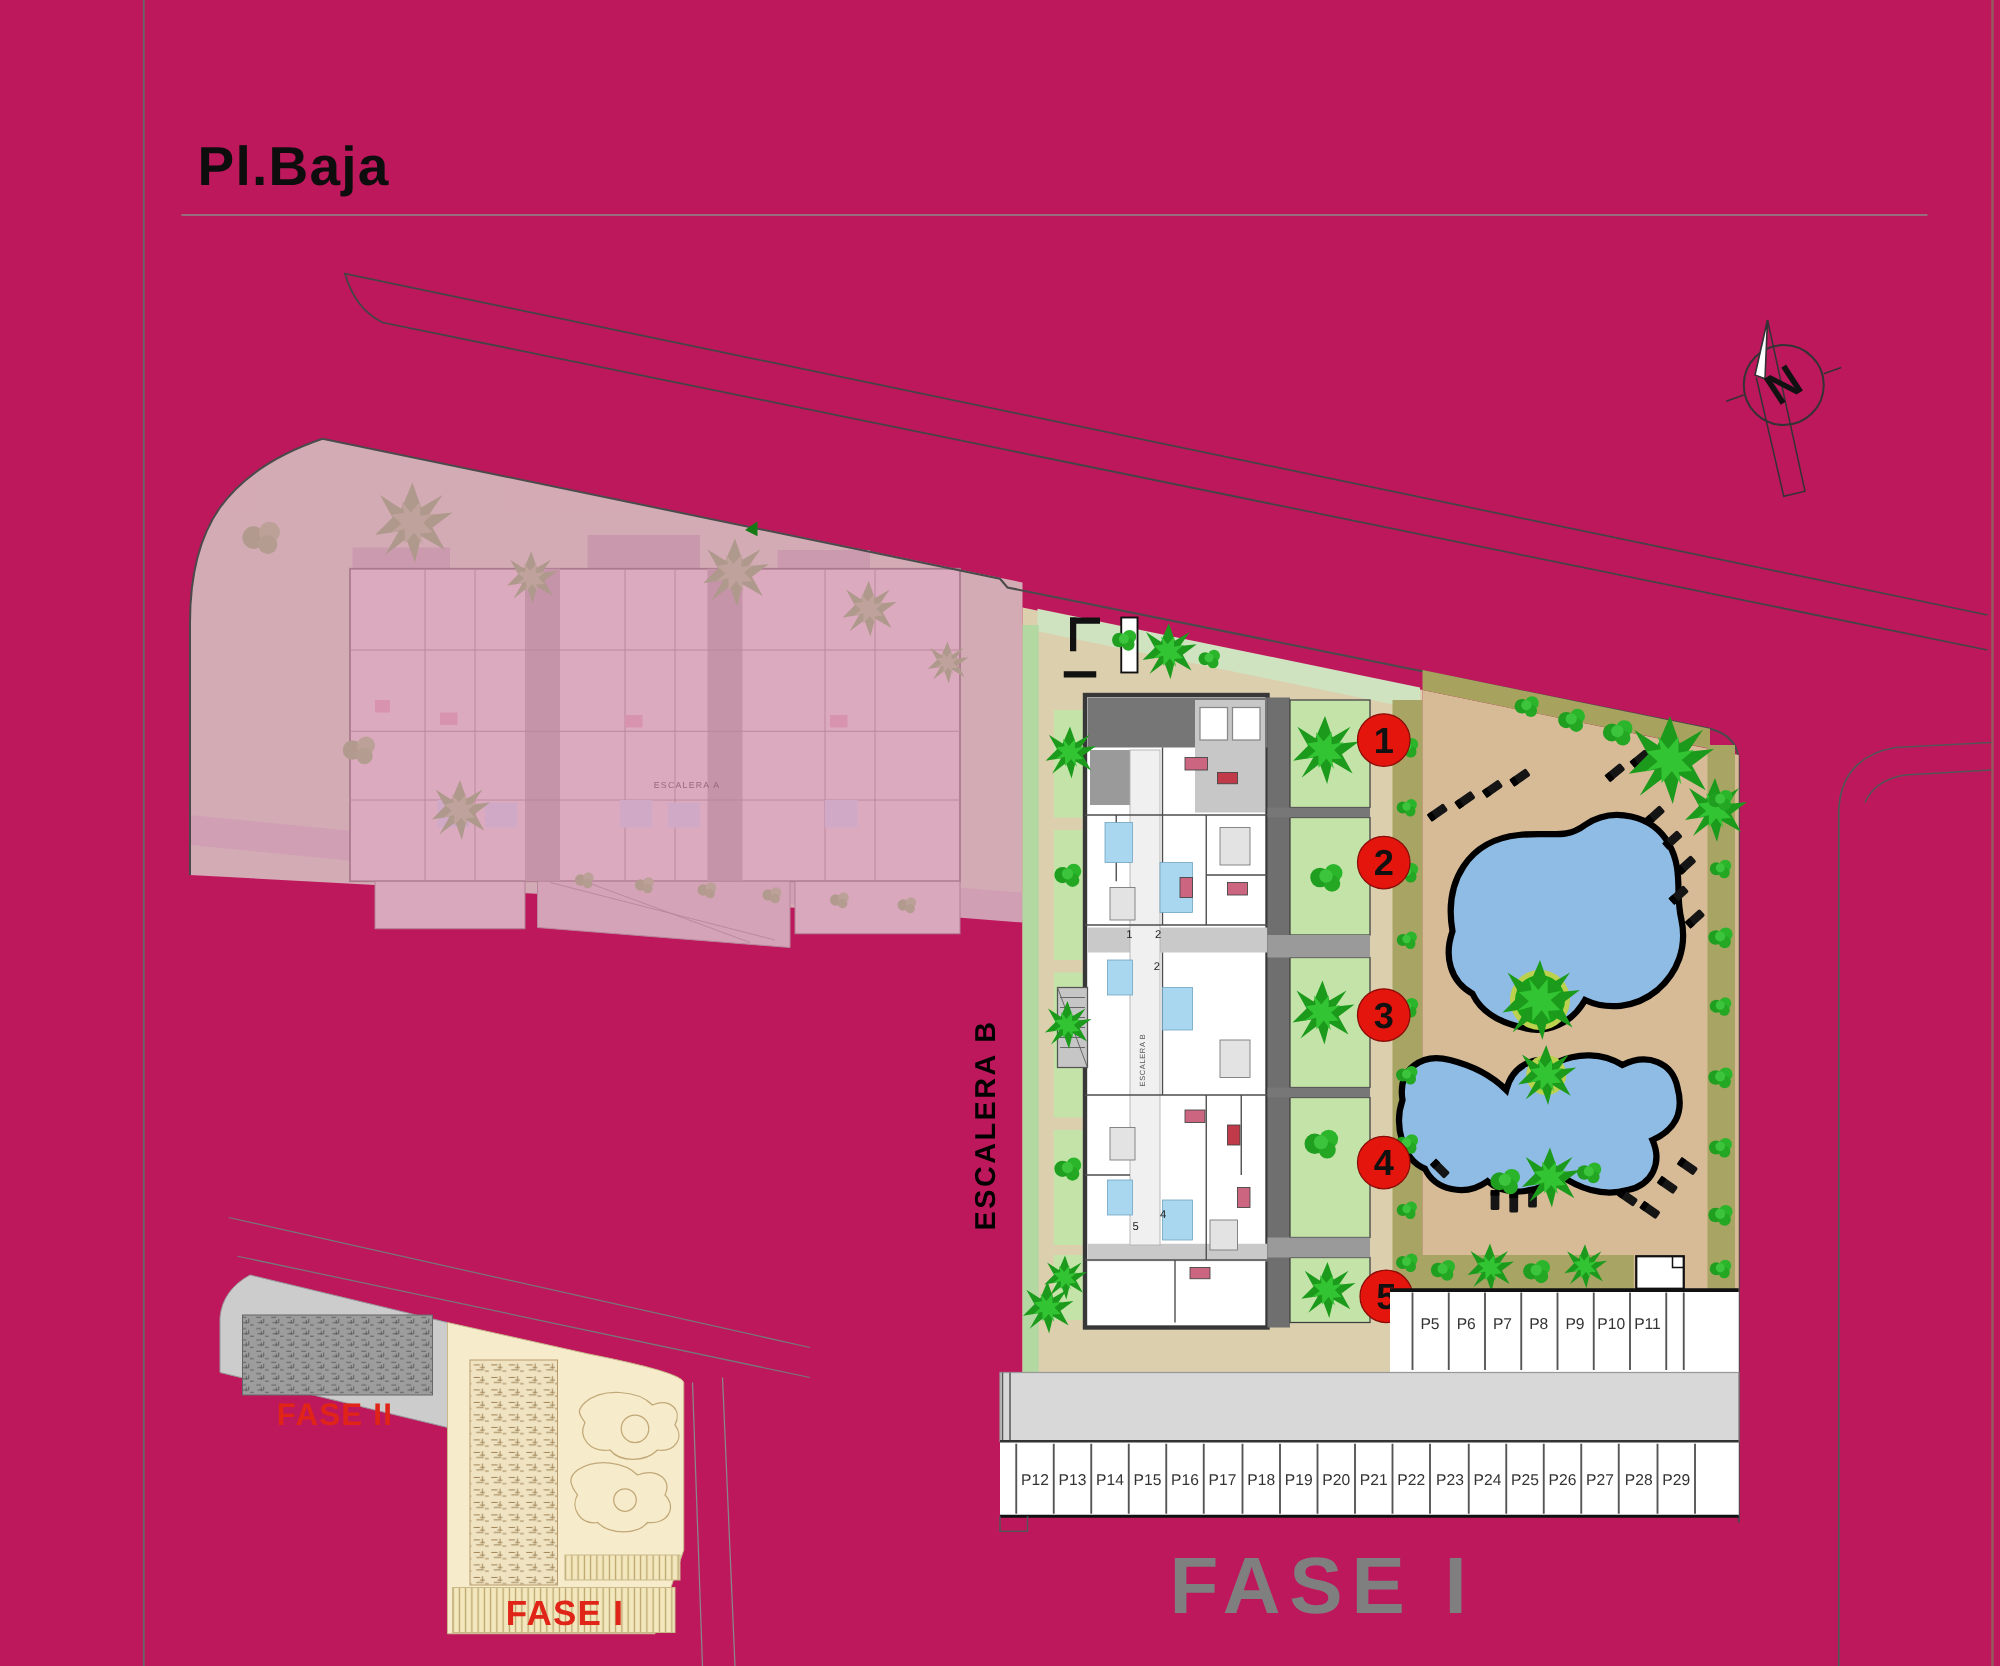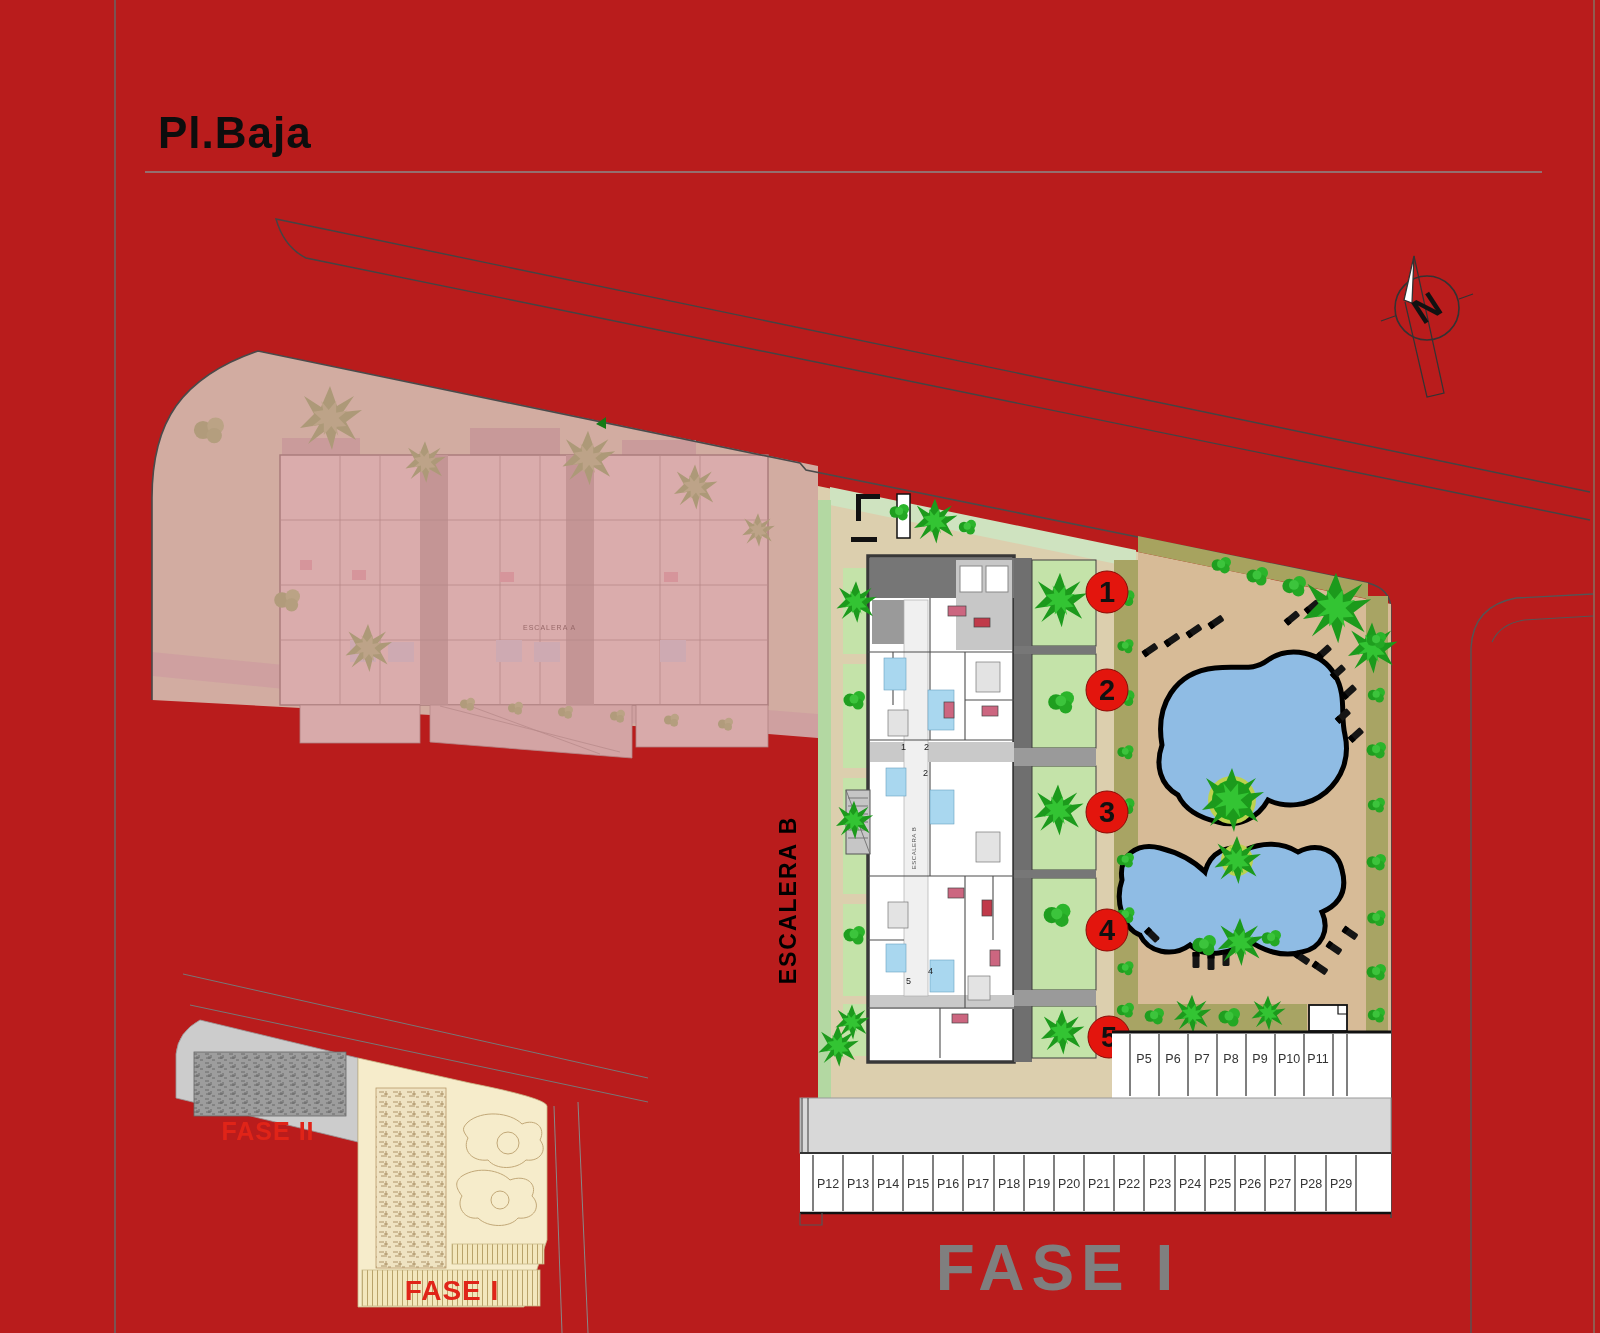--- a/index.html
+++ b/index.html
@@ -1,16 +1,16 @@
 <!DOCTYPE html>
 <html><head>
 <meta charset="utf-8">
 <style>
   html,body{margin:0;padding:0;background:#ffffff;}
-  .stage{position:relative;width:1600px;height:1333px;background:#b91c1c;overflow:hidden;
+  .stage{position:relative;width:1600px;height:1333px;background:#be185d;overflow:hidden;
          font-family:"Liberation Sans", sans-serif;text-decoration:underline;}
   svg{display:block;}
   text{font-family:"Liberation Sans", sans-serif;}
   .t-title{font-size:44px;font-weight:700;fill:#0d0d0d;letter-spacing:1px;}
   .t-big{font-size:64px;font-weight:700;fill:#7f7f7f;letter-spacing:7px;}
   .t-red{font-weight:700;fill:#e02418;letter-spacing:1px;}
   .t-esc{font-size:23px;font-weight:700;fill:#000;letter-spacing:2px;}
   .t-escA{font-size:7px;fill:#8a8a8a;letter-spacing:1px;}
   .t-stall{font-size:12.5px;fill:#333;}
   .t-marker{font-size:29px;font-weight:700;fill:#111;}

